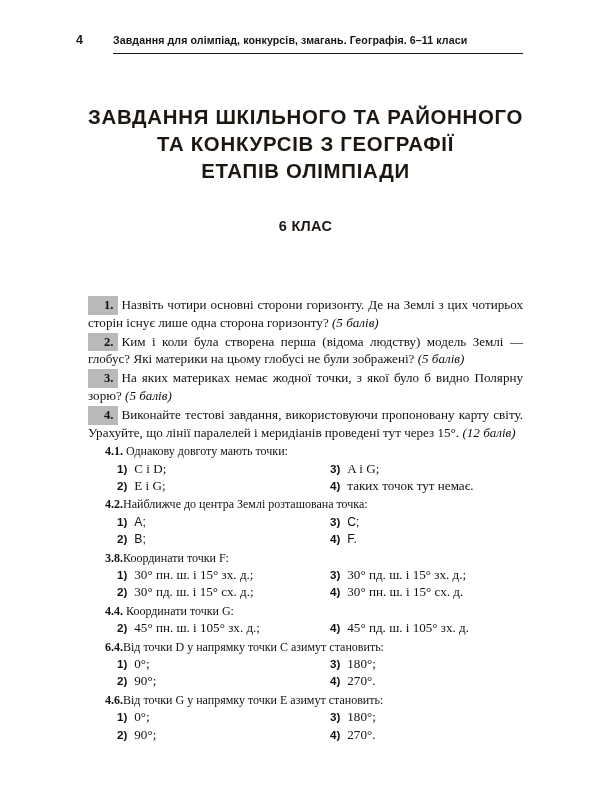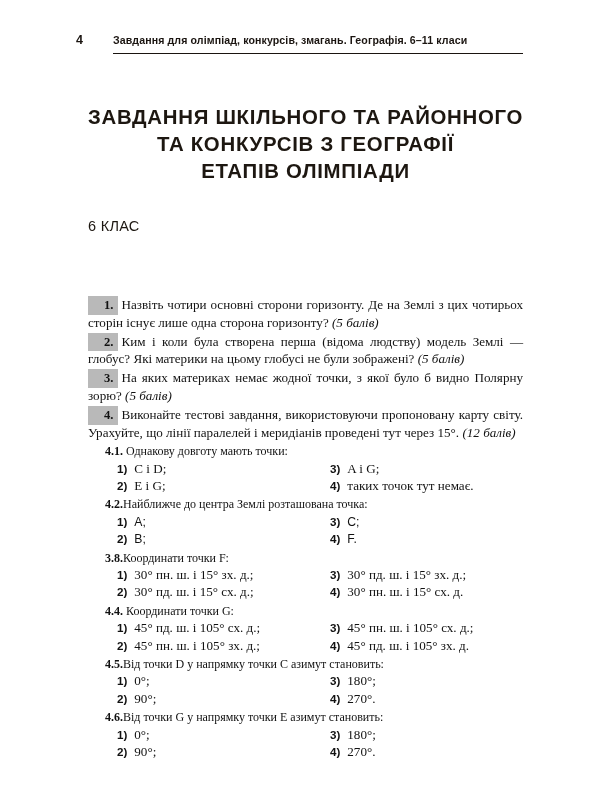--- a/index.html
+++ b/index.html
@@ -79,23 +79,23 @@
     color: #1d1711;
     white-space: nowrap;
   }
 
   
   .grade {
     position: absolute;
     left: 88px;
     top: 218px;
     width: 435px;
-    text-align: left;
-    font-family: "Liberation Sans", "DejaVu Sans", sans-serif;
-    font-weight: normal;
+    text-align: center;
+    font-family: "Liberation Sans", "DejaVu Sans", sans-serif;
+    font-weight: bold;
     font-size: 14.5px;
     letter-spacing: 0.02em;
     color: #1d1711;
   }
 
   
   .content {
     position: absolute;
     left: 88px;
     top: 252px;
@@ -237,31 +237,27 @@
       </div>
       <div class="opt-row">
         <span class="opt left"><span class="opt-key">2)</span><span class="opt-text">30° пд. ш. і 15° сх. д.;</span></span>
         <span class="opt right"><span class="opt-key">4)</span><span class="opt-text">30° пн. ш. і 15° сх. д.</span></span>
       </div>
     </div>
 
     <div class="sub">
       <div class="sub-head"><span class="sub-label">4.4.</span> <span>Координати точки G:</span></div>
       <div class="opt-row">
-        <span class="opt left"><span class="opt-key">1)</span><span class="opt-text">45° пд. ш. і 105° сх. д.;</span></span>
-        <span class="opt right"><span class="opt-key">3)</span><span class="opt-text">45° пн. ш. і 105° сх. д.;</span></span>
-      </div>
-      <div class="opt-row">
         <span class="opt left"><span class="opt-key">2)</span><span class="opt-text">45° пн. ш. і 105° зх. д.;</span></span>
         <span class="opt right"><span class="opt-key">4)</span><span class="opt-text">45° пд. ш. і 105° зх. д.</span></span>
       </div>
     </div>
 
     <div class="sub">
-      <div class="sub-head"><span class="sub-label">4.5.</span><span>Від точки D у напрямку точки C азимут становить:</span></div>
+      <div class="sub-head"><span class="sub-label">6.4.</span><span>Від точки D у напрямку точки C азимут становить:</span></div>
       <div class="opt-row">
         <span class="opt left"><span class="opt-key">1)</span><span class="opt-text">0°;</span></span>
         <span class="opt right"><span class="opt-key">3)</span><span class="opt-text">180°;</span></span>
       </div>
       <div class="opt-row">
         <span class="opt left"><span class="opt-key">2)</span><span class="opt-text">90°;</span></span>
         <span class="opt right"><span class="opt-key">4)</span><span class="opt-text">270°.</span></span>
       </div>
     </div>
 

